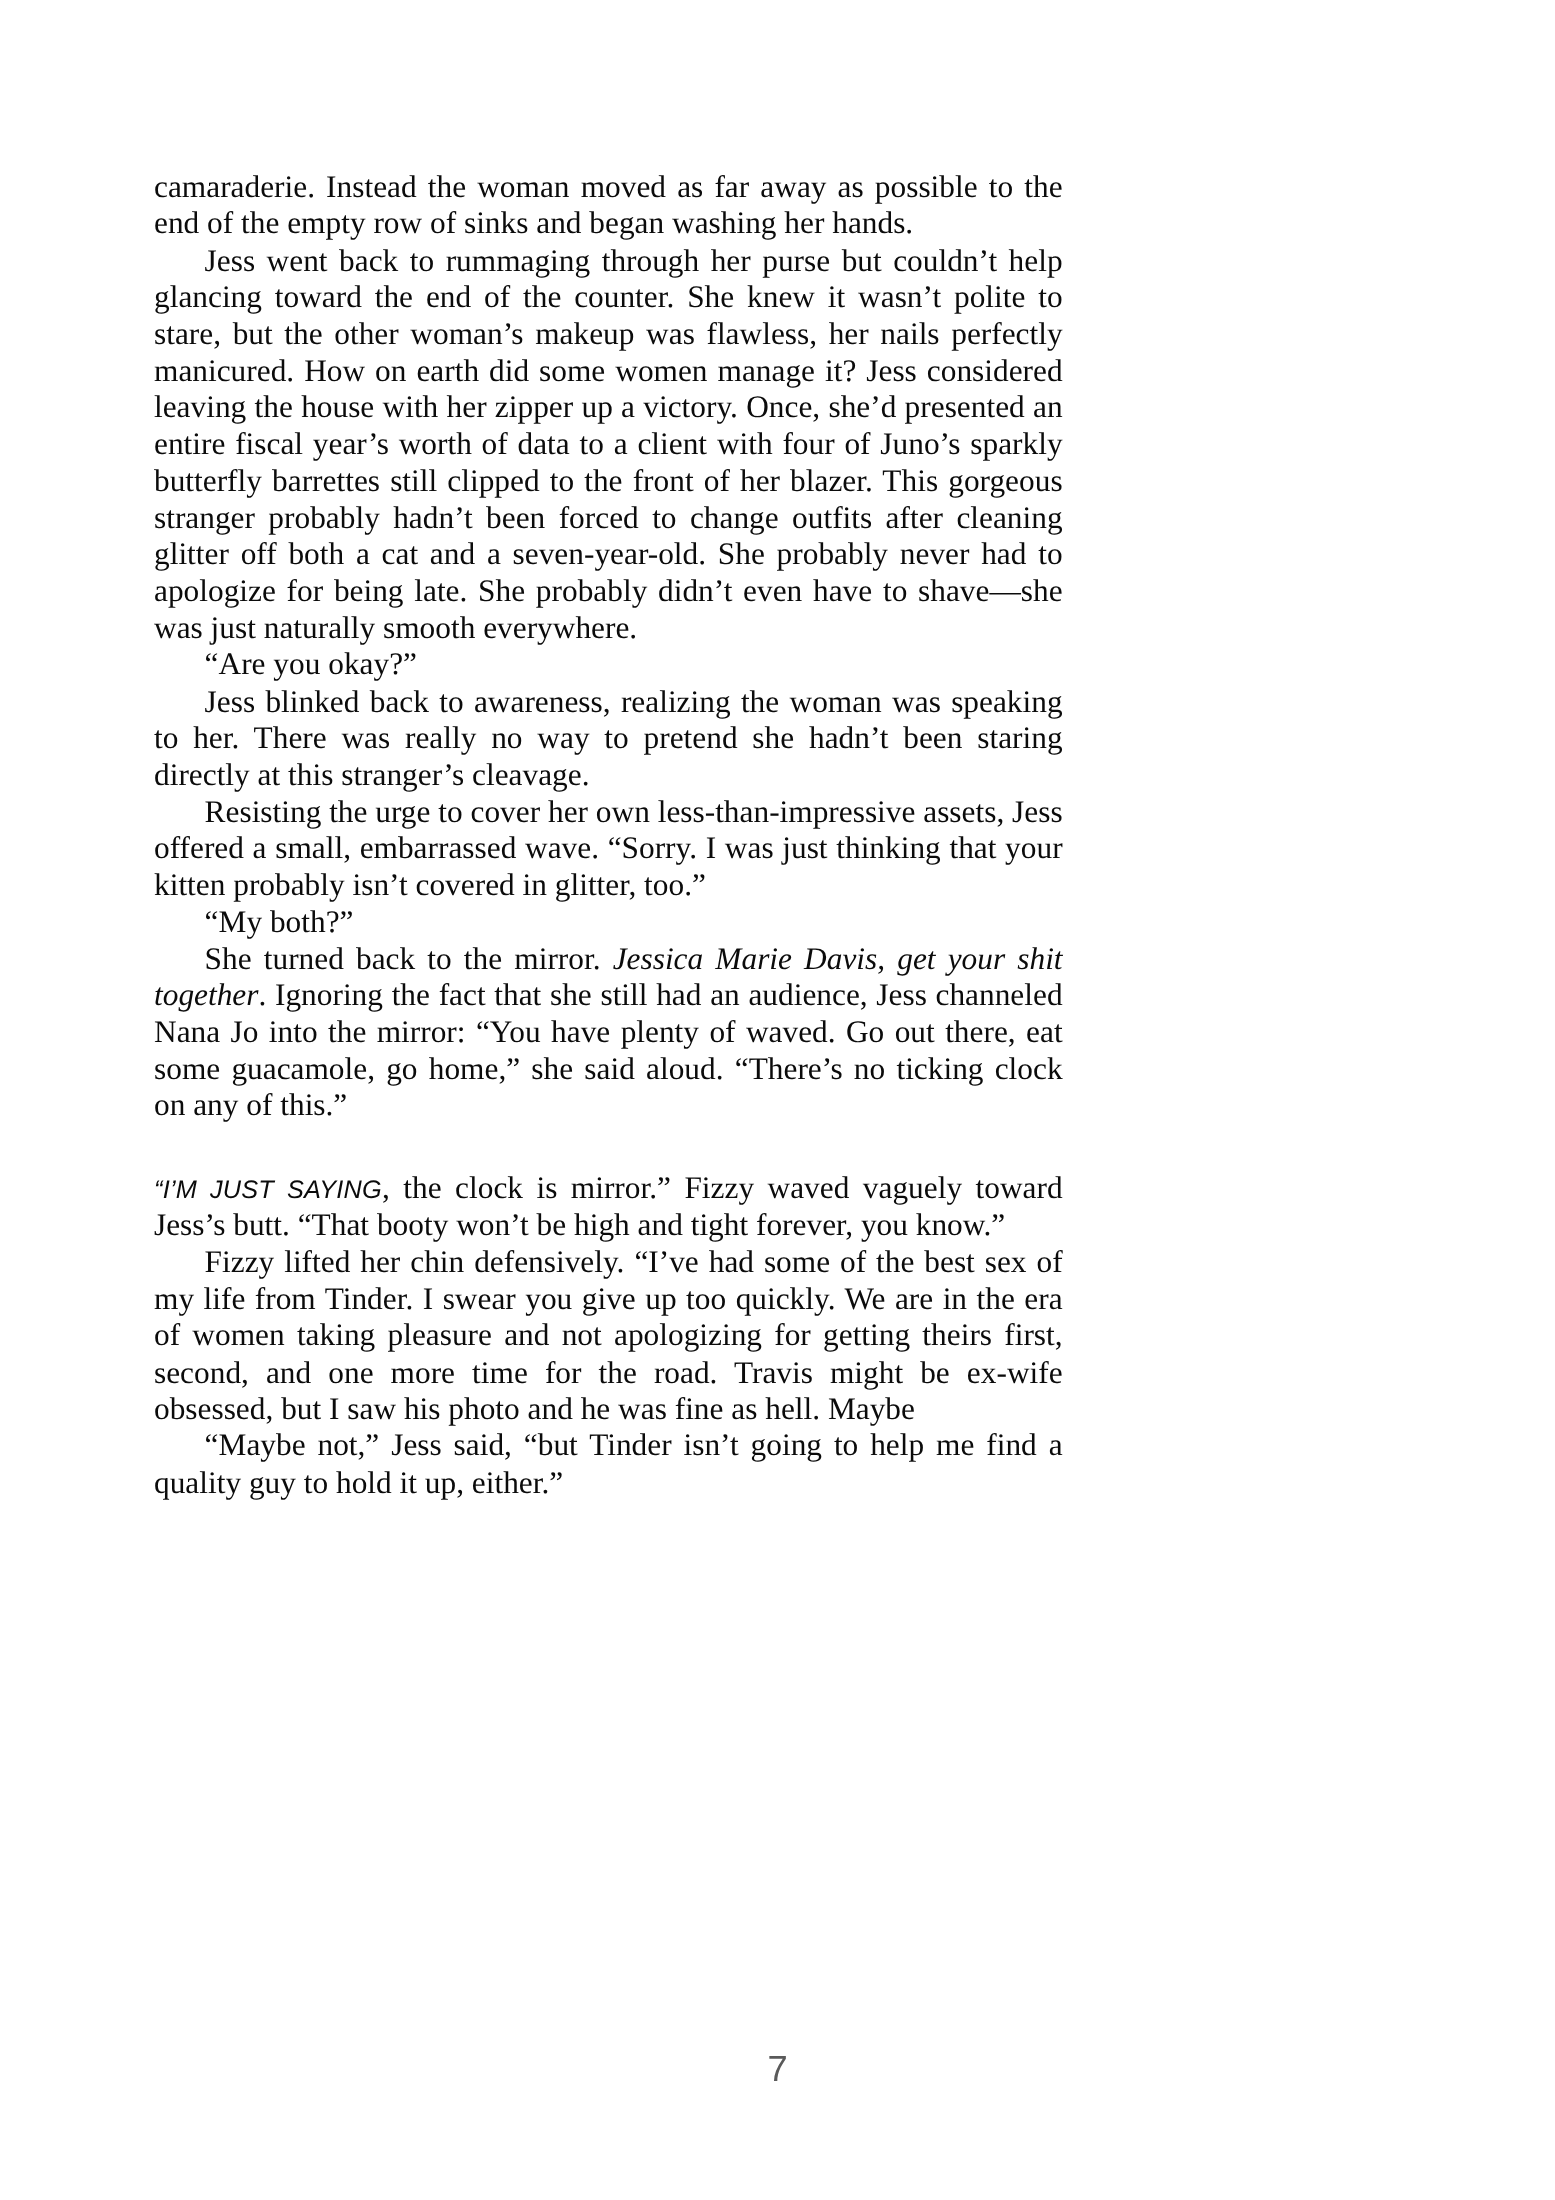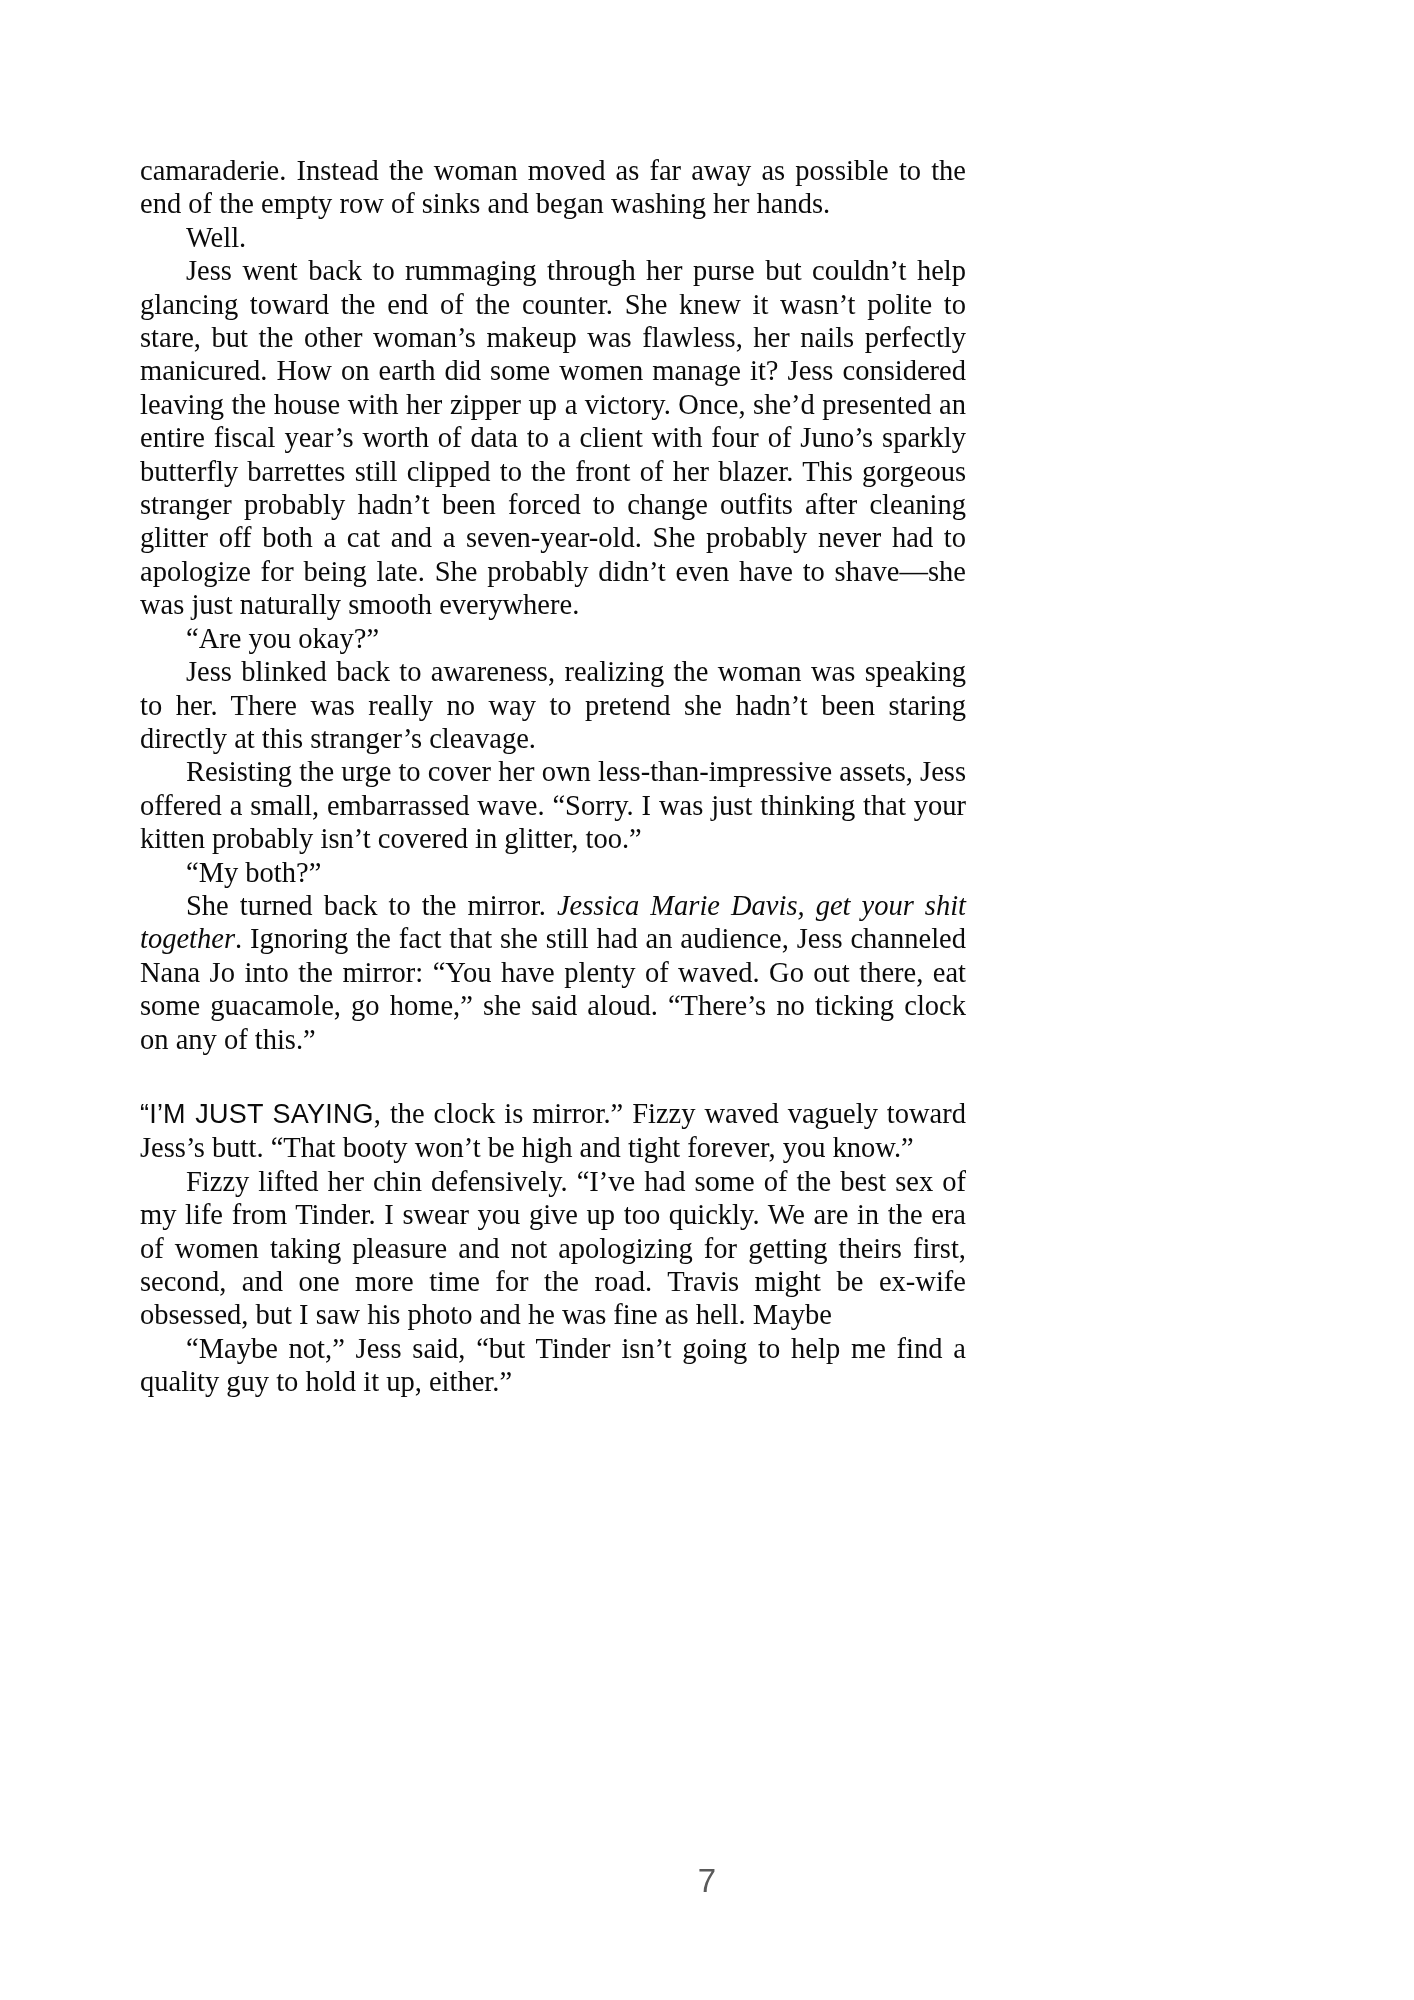--- a/index.html
+++ b/index.html
@@ -40,22 +40,23 @@
     text-indent: 0;
   }
   .scene-gap {
     height: 41px;
   }
   .ital {
     font-style: italic;
   }
   .smallcaps-open {
     font-family: "Liberation Sans", "DejaVu Sans", sans-serif;
-    font-size: 27px;
+    font-size: 23px;
     letter-spacing: 0.2px;
+    font-style: italic;
   }
   .page-number {
     position: absolute;
     left: 0;
     top: 1848px;
     width: 1414px;
     text-align: center;
     font-family: "Liberation Sans", "DejaVu Sans", sans-serif;
     font-size: 33px;
     color: #5a5a5a;
@@ -63,21 +64,20 @@
 </style>
 </head>
 <body>
 
 <div class="page">
 
   <div class="text-block">
 
     <p class="para first">camaraderie. Instead the woman moved as far away as possible to the end of the empty row of sinks and began washing her hands.</p>
 
-    <p class="para indent">Well.</p>
 
     <p class="para indent">Jess went back to rummaging through her purse but couldn’t help glancing toward the end of the counter. She knew it wasn’t polite to stare, but the other woman’s makeup was flawless, her nails perfectly manicured. How on earth did some women manage it? Jess considered leaving the house with her zipper up a victory. Once, she’d presented an entire fiscal year’s worth of data to a client with four of Juno’s sparkly butterfly barrettes still clipped to the front of her blazer. This gorgeous stranger probably hadn’t been forced to change outfits after cleaning glitter off both a cat and a seven-year-old. She probably never had to apologize for being late. She probably didn’t even have to shave—she was just naturally smooth everywhere.</p>
 
     <p class="para indent">“Are you okay?”</p>
 
     <p class="para indent">Jess blinked back to awareness, realizing the woman was speaking to her. There was really no way to pretend she hadn’t been staring directly at this stranger’s cleavage.</p>
 
     <p class="para indent">Resisting the urge to cover her own less-than-impressive assets, Jess offered a small, embarrassed wave. “Sorry. I was just thinking that your kitten probably isn’t covered in glitter, too.”</p>
 
     <p class="para indent">“My both?”</p>

